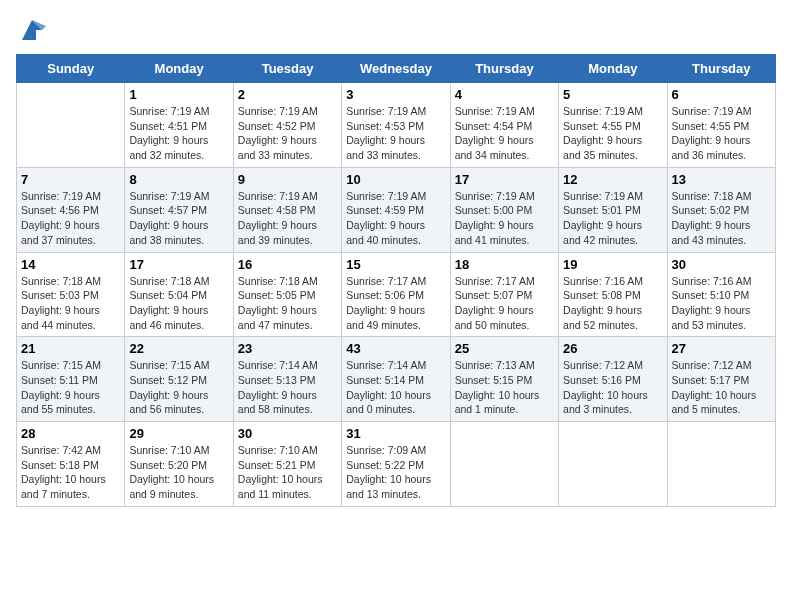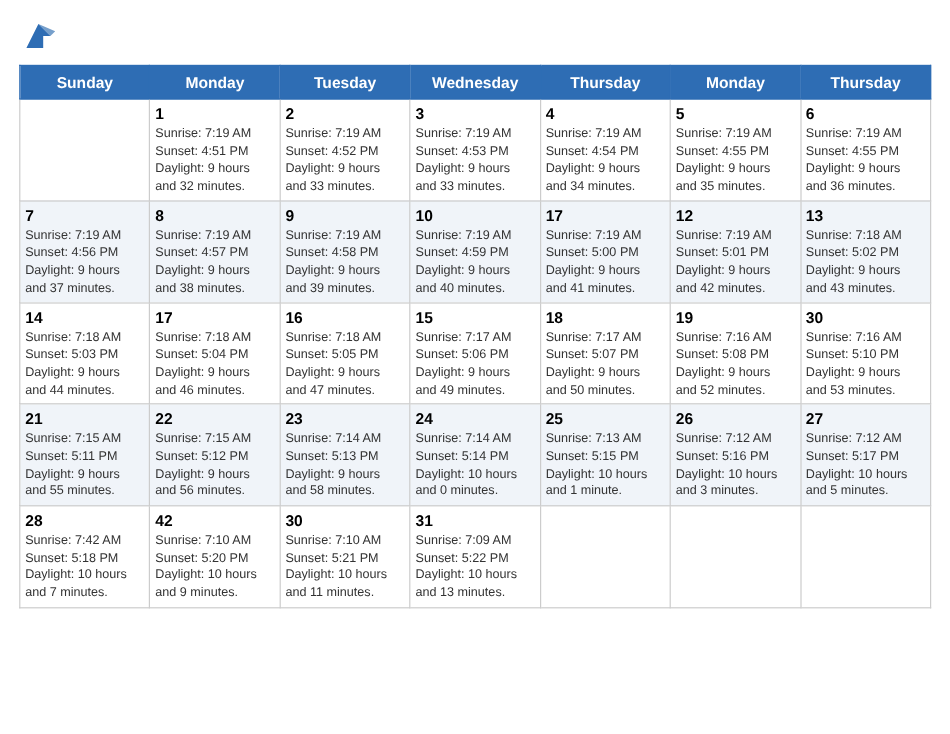--- a/index.html
+++ b/index.html
@@ -282,21 +282,21 @@
 and 56 minutes.</div>
         </td>
         <td>
           <span class="day-num">23</span>
           <div class="day-info" style="white-space: pre-line;">Sunrise: 7:14 AM
 Sunset: 5:13 PM
 Daylight: 9 hours
 and 58 minutes.</div>
         </td>
         <td>
-          <span class="day-num">24</span>
+          <span class="day-num">43</span>
           <div class="day-info" style="white-space: pre-line;">Sunrise: 7:14 AM
 Sunset: 5:14 PM
 Daylight: 10 hours
 and 0 minutes.</div>
         </td>
         <td>
           <span class="day-num">25</span>
           <div class="day-info" style="white-space: pre-line;">Sunrise: 7:13 AM
 Sunset: 5:15 PM
 Daylight: 10 hours
@@ -319,21 +319,21 @@
       </tr>
       <tr>
         <td>
           <span class="day-num">28</span>
           <div class="day-info" style="white-space: pre-line;">Sunrise: 7:42 AM
 Sunset: 5:18 PM
 Daylight: 10 hours
 and 7 minutes.</div>
         </td>
         <td>
-          <span class="day-num">42</span>
+          <span class="day-num">29</span>
           <div class="day-info" style="white-space: pre-line;">Sunrise: 7:10 AM
 Sunset: 5:20 PM
 Daylight: 10 hours
 and 9 minutes.</div>
         </td>
         <td>
           <span class="day-num">30</span>
           <div class="day-info" style="white-space: pre-line;">Sunrise: 7:10 AM
 Sunset: 5:21 PM
 Daylight: 10 hours

